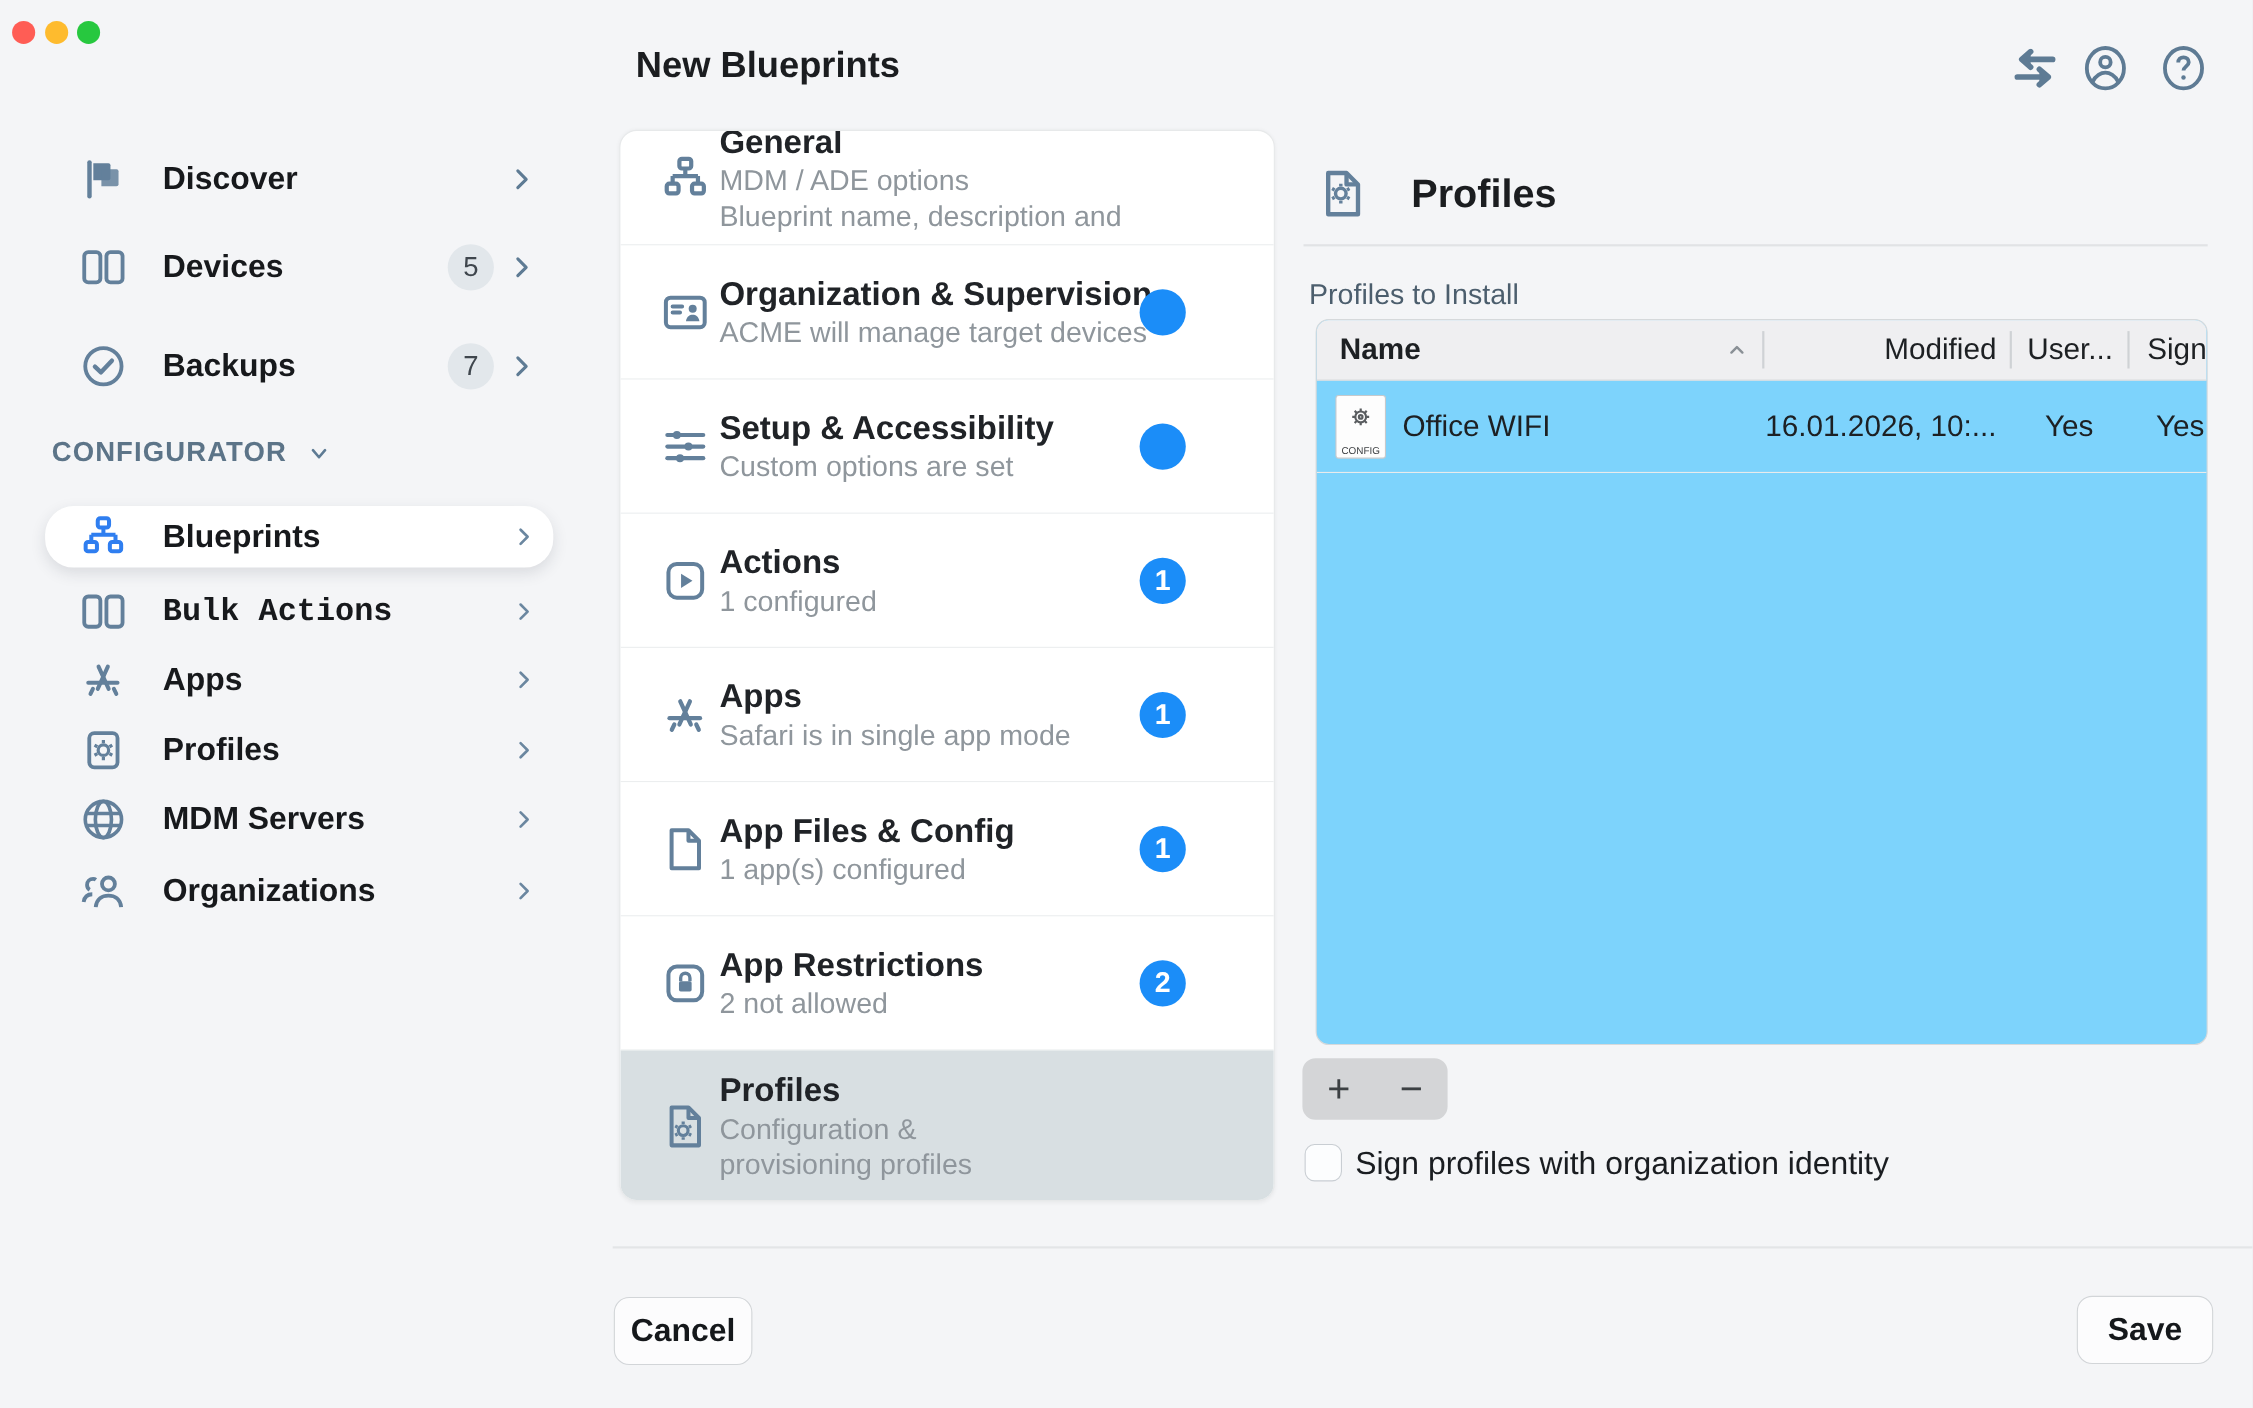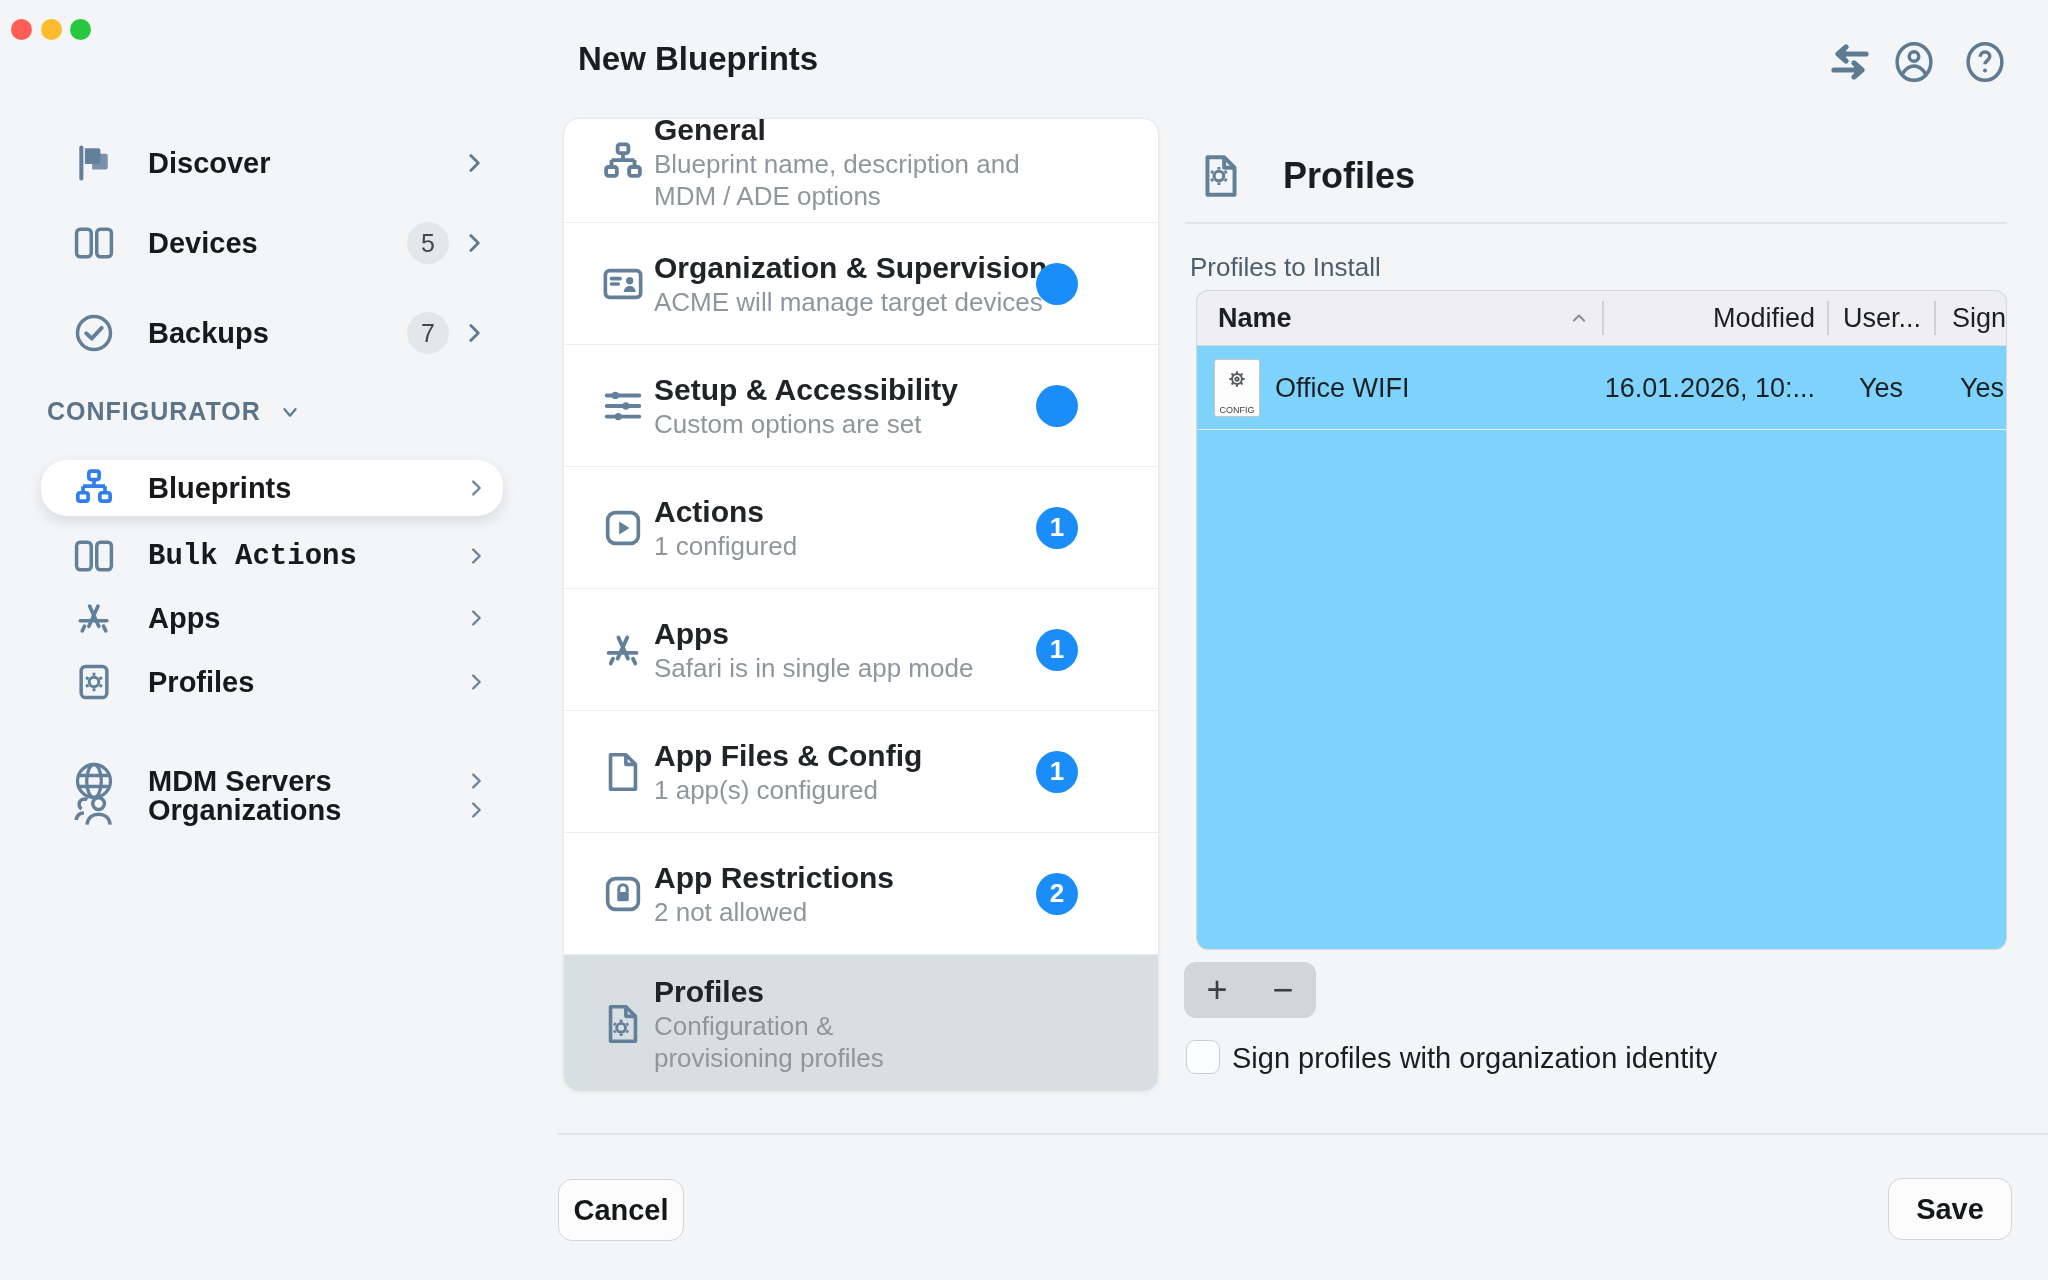--- a/index.html
+++ b/index.html
@@ -214,21 +214,21 @@
         </svg>
     </span>
     <span class="lbl">Profiles</span>
     <span class="side-chev" style="color:#6b87a0;">
       <svg width="22" height="22" viewBox="0 0 24 24" fill="none" stroke="currentColor" stroke-width="2.6" stroke-linecap="round" stroke-linejoin="round">
           <polyline points="9 5 16 12 9 19"></polyline>
         </svg>
     </span>
   </div>
 
-  <div class="side-row" style="top:749px;">
+  <div class="side-row" style="top:713px;">
     <span class="icbox">
       <svg viewBox="0 0 24 24" width="44" height="44" fill="none" stroke="currentColor" stroke-width="1.8">
           <circle cx="12" cy="12" r="9"></circle>
           <ellipse cx="12" cy="12" rx="4" ry="9"></ellipse>
           <path d="M3.5 9 H20.5 M3.5 15 H20.5"></path>
         </svg>
     </span>
     <span class="lbl">MDM Servers</span>
     <span class="side-chev" style="color:#6b87a0;">
       <svg width="22" height="22" viewBox="0 0 24 24" fill="none" stroke="currentColor" stroke-width="2.6" stroke-linecap="round" stroke-linejoin="round">
@@ -260,22 +260,22 @@
       <span class="chk-ic">
         <svg viewBox="0 0 24 24" width="46" height="46" fill="none" stroke="currentColor" stroke-width="2">
             <rect x="9.2" y="2.8" width="5.6" height="4.6" rx="1.2"></rect>
             <path d="M12 7.4 V11 M12 11 H6 M12 11 H18 M6 11 V14.4 M18 11 V14.4"></path>
             <rect x="3.2" y="14.6" width="5.6" height="4.6" rx="1.2"></rect>
             <rect x="15.2" y="14.6" width="5.6" height="4.6" rx="1.2"></rect>
           </svg>
       </span>
       <span class="chk-txt">
         <span class="chk-title">General</span>
+        <span class="chk-sub">MDM / ADE options</span>
         <span class="chk-sub">Blueprint name, description and</span>
-        <span class="chk-sub">MDM / ADE options</span>
       </span>
     </div>
 
     <div class="chk-row">
       <span class="chk-ic">
         <svg viewBox="0 0 24 24" width="46" height="46" fill="none" stroke="currentColor" stroke-width="1.9">
             <rect x="2.8" y="5" width="18.4" height="14" rx="2.2"></rect>
             <path d="M6 9.2 H10.5 M6 12 H9.5" stroke-linecap="round"></path>
             <circle cx="15.5" cy="10.3" r="1.9" fill="currentColor" stroke="none"></circle>
             <path d="M12.3 16.2 C12.7 13.9 14 13.1 15.5 13.1 C17 13.1 18.3 13.9 18.7 16.2" fill="currentColor" stroke="none"></path>

